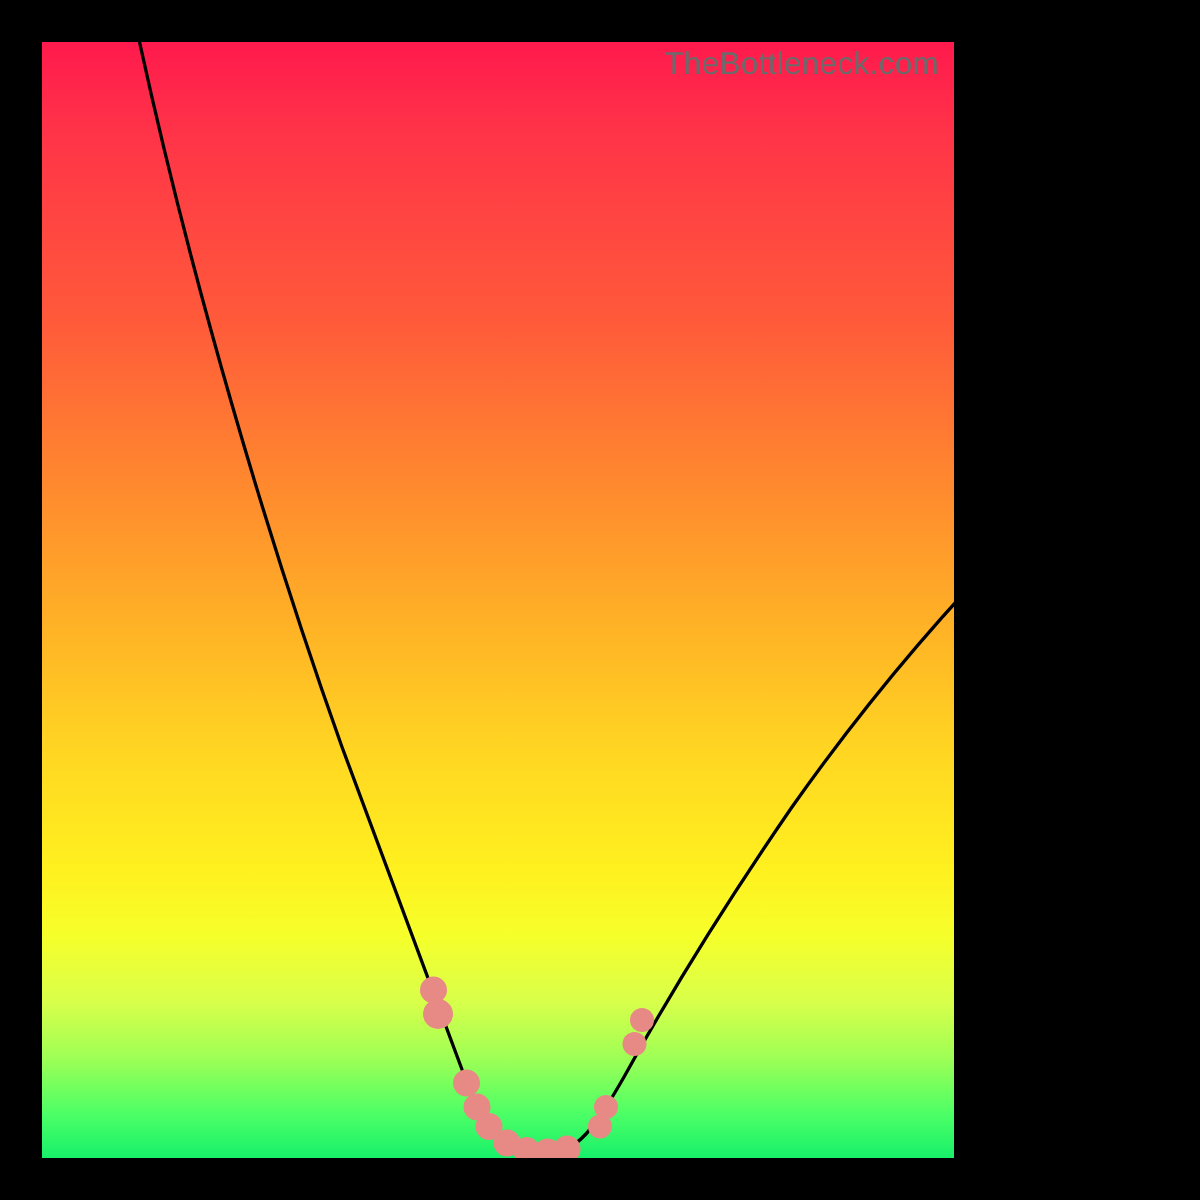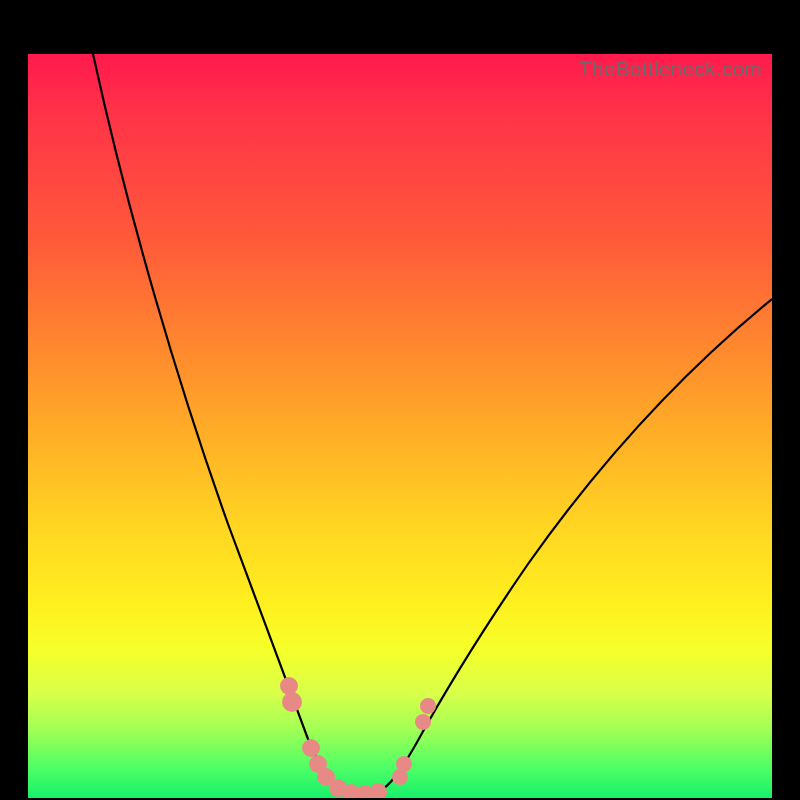--- a/index.html
+++ b/index.html
@@ -14,39 +14,38 @@
   .outer {
     position: relative;
     width: 800px;
     height: 800px;
     background: #000;
   }
   .plot {
     position: absolute;
     left: 28px;
     top: 28px;
-    width: 744px;
+    width: 608px;
     height: 744px;
     
     background: linear-gradient(
       to bottom,
       #ff1a4d 0%,
       #ff3348 8%,
       #ff5a3a 25%,
       #ff8a2e 40%,
       #ffb126 52%,
       #ffd722 64%,
       #fff01f 74%,
       #f6ff2a 80%,
       #d8ff4a 86%,
       #9fff55 91%,
       #4dff66 96%,
       #17f06a 100%
     );
-    margin-top: 26px;
   }
   .watermark {
     position: absolute;
     top: 3px;
     right: 10px;
     color: #6b6b6b;
     font-size: 21px;
     letter-spacing: 0.2px;
     font-weight: 500;
   }

